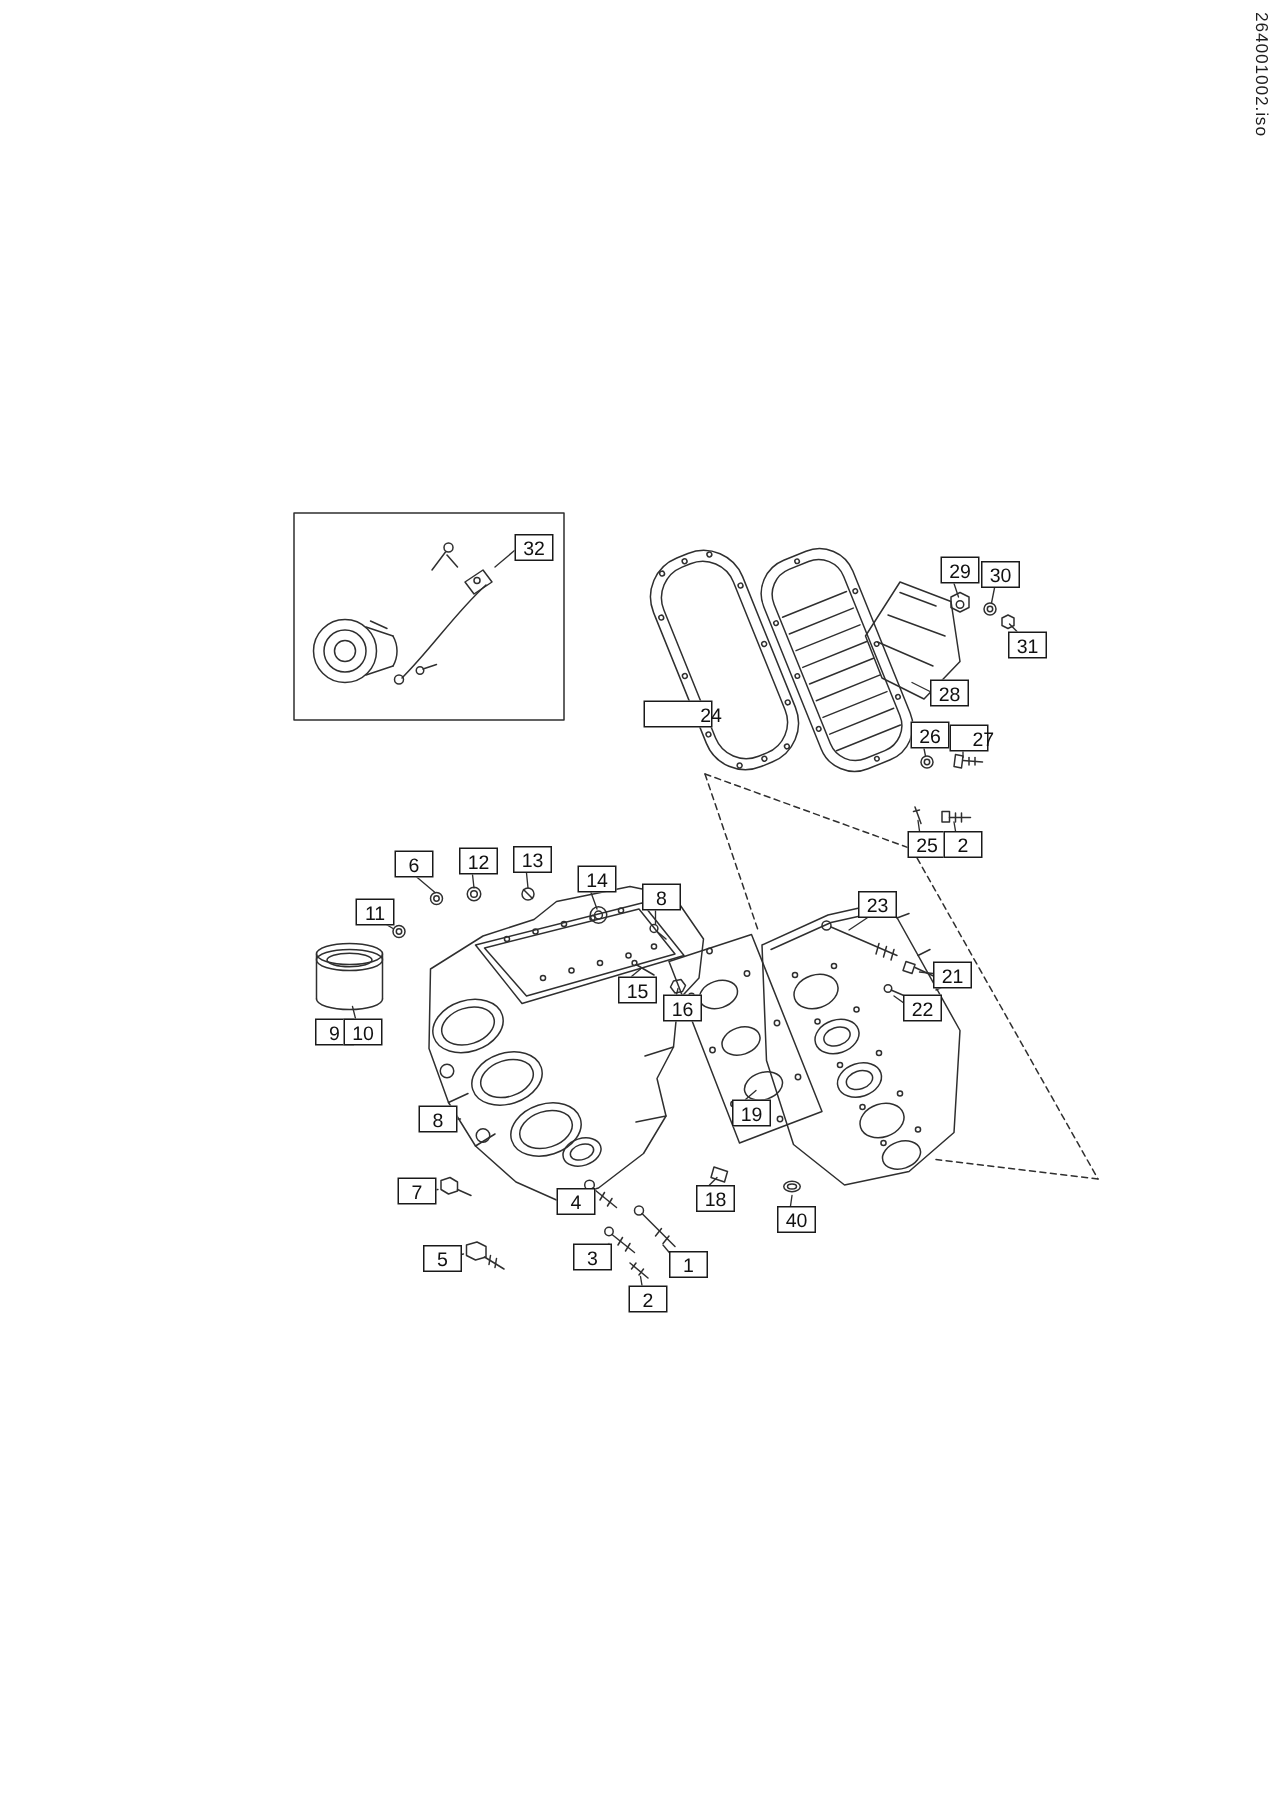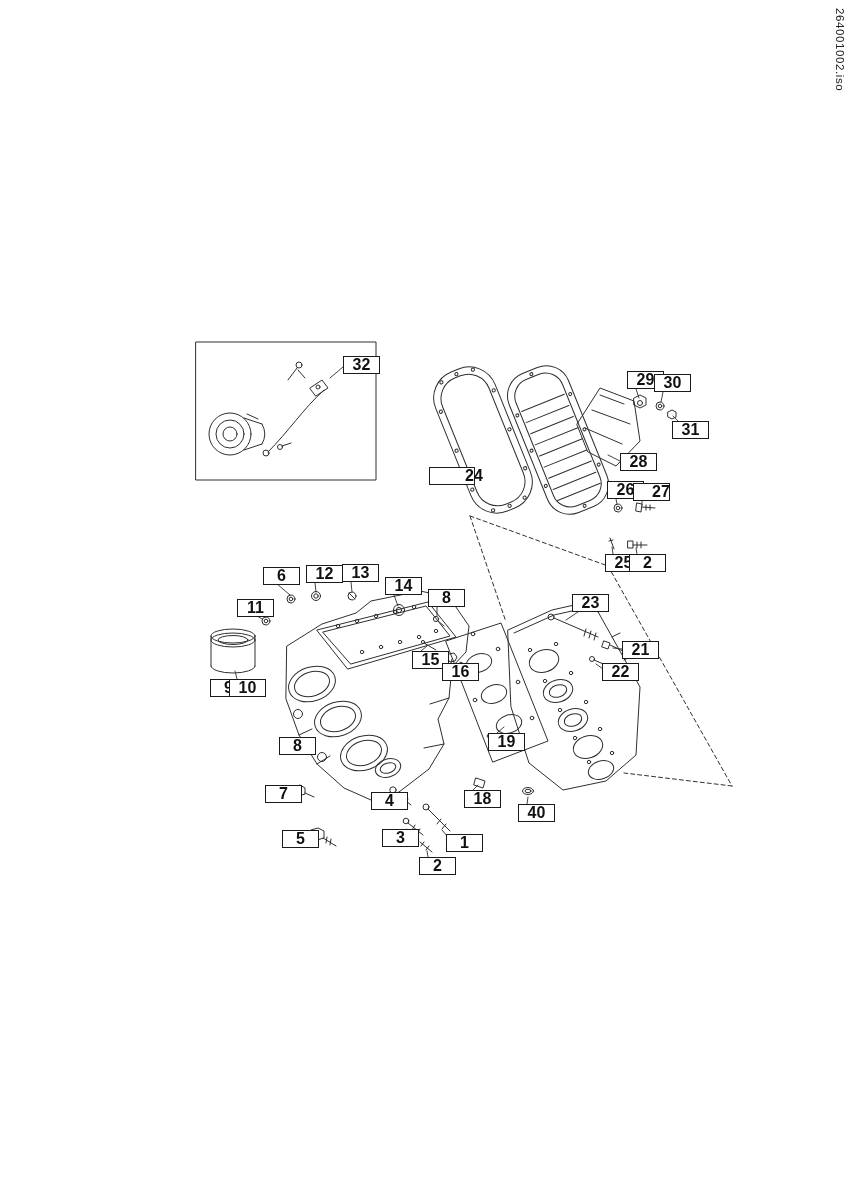--- a/index.html
+++ b/index.html
@@ -33,31 +33,30 @@
   }
   #callout-layer {
     position: absolute;
     left: 0;
     top: 0;
     width: 854px;
     height: 1200px;
   }
   .callout {
     position: absolute;
-    width: 37px;
+    width: 26px;
     height: 18px;
     border: 1.2px solid #1a1a1a;
     background: #ffffff;
     display: flex;
     align-items: center;
     justify-content: center;
-    font-size: 16px;
+    font-size: 13px;
     line-height: 1;
     color: #111111;
-    font-weight: bold;
   }
 </style>
 </head>
 <body>
 
 <div class="page">
 
   <div class="vertical-filename">264001002.iso</div>
 
   <svg id="diagram-svg" width="854" height="1200" viewBox="0 0 854 1200">

